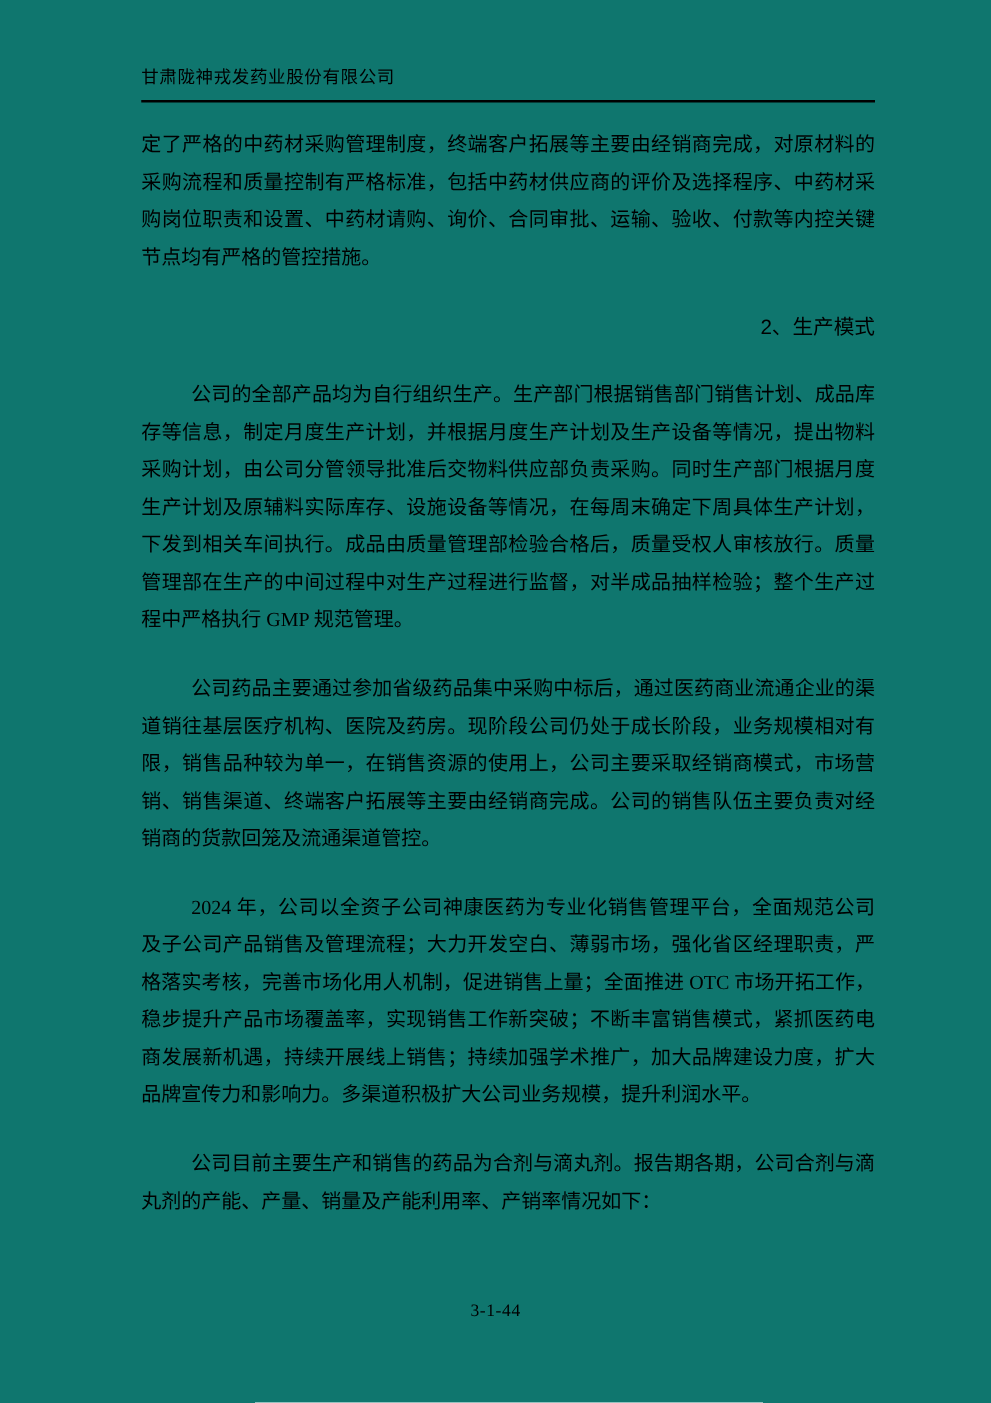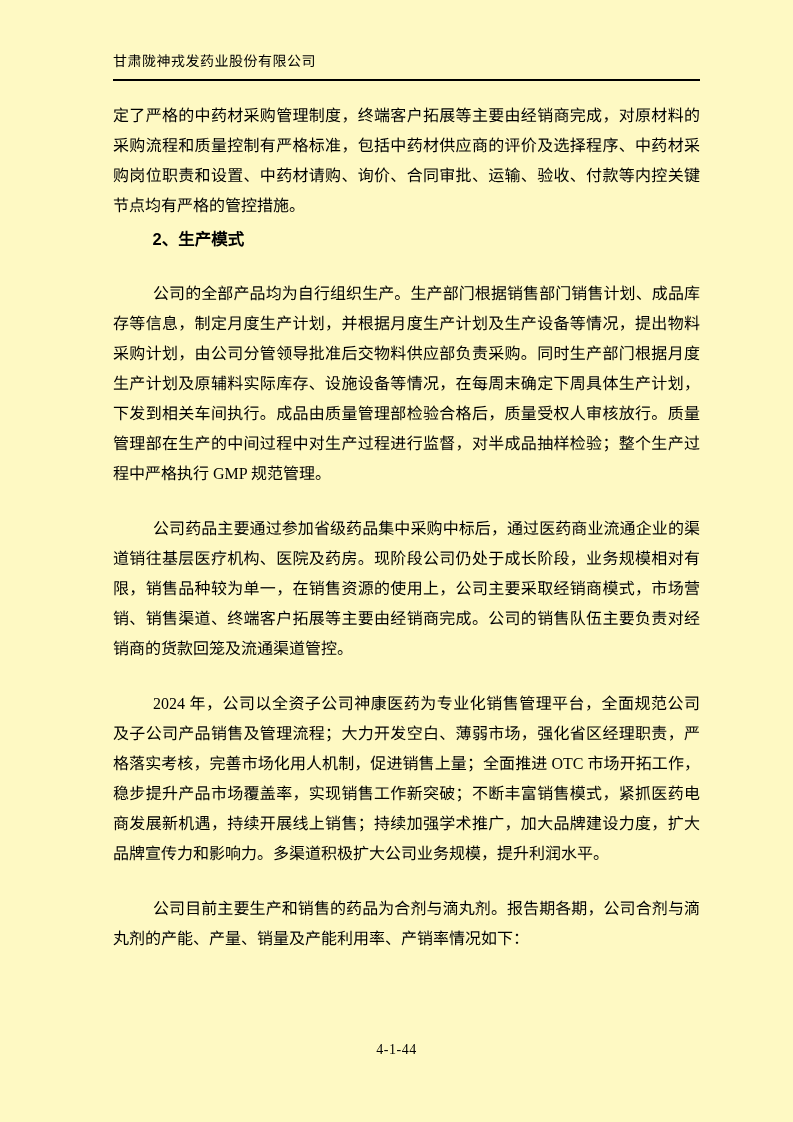--- a/index.html
+++ b/index.html
@@ -4,21 +4,21 @@
 <title>Document Page</title>
 <style>
   * { margin: 0; padding: 0; box-sizing: border-box; }
   html, body { background: #ffffff; }
   body { font-family: "Liberation Serif", "DejaVu Serif", serif; color: #000000; }
 
   .page {
     position: relative;
     width: 793px;
     height: 1122px;
-    background: #fef9c3;
+    background: #0f766e;
     overflow: hidden;
     margin: 0 auto;
   }
 
   .header {
     margin: 0 93px 0 113px;
     padding-top: 50px;
   }
   .header-row {
     display: flex;
@@ -38,27 +38,27 @@
   }
   .content p.para {
     margin-top: 25px;
     text-indent: 2.5em;
   }
   .content p.para.no-indent {
     margin-top: 20px;
     text-indent: 0;
   }
   .content h3.section-heading {
-    margin-top: 3px;
+    margin-top: 25px;
     font-family: "Liberation Sans", "DejaVu Sans", sans-serif;
-    font-weight: 700;
+    font-weight: 400;
     font-size: 16.5px;
     line-height: 30px;
     text-indent: 2.4em;
-    text-align: left;
+    text-align: right;
   }
 
   .footer {
     position: absolute;
     left: 0;
     right: 0;
     bottom: 64px;
     text-align: center;
     font-size: 14px;
     letter-spacing: 0.5px;
@@ -84,15 +84,15 @@
 
 
     <p class="para">公司药品主要通过参加省级药品集中采购中标后，通过医药商业流通企业的渠道销往基层医疗机构、医院及药房。现阶段公司仍处于成长阶段，业务规模相对有限，销售品种较为单一，在销售资源的使用上，公司主要采取经销商模式，市场营销、销售渠道、终端客户拓展等主要由经销商完成。公司的销售队伍主要负责对经销商的货款回笼及流通渠道管控。</p>
 
     <p class="para">2024 年，公司以全资子公司神康医药为专业化销售管理平台，全面规范公司及子公司产品销售及管理流程；大力开发空白、薄弱市场，强化省区经理职责，严格落实考核，完善市场化用人机制，促进销售上量；全面推进 OTC 市场开拓工作，稳步提升产品市场覆盖率，实现销售工作新突破；不断丰富销售模式，紧抓医药电商发展新机遇，持续开展线上销售；持续加强学术推广，加大品牌建设力度，扩大品牌宣传力和影响力。多渠道积极扩大公司业务规模，提升利润水平。</p>
 
 
     <p class="para">公司目前主要生产和销售的药品为合剂与滴丸剂。报告期各期，公司合剂与滴丸剂的产能、产量、销量及产能利用率、产销率情况如下：</p>
   </div>
 
-  <div class="footer">4-1-44</div>
+  <div class="footer">3-1-44</div>
 
 </div>
 
 </body></html>

